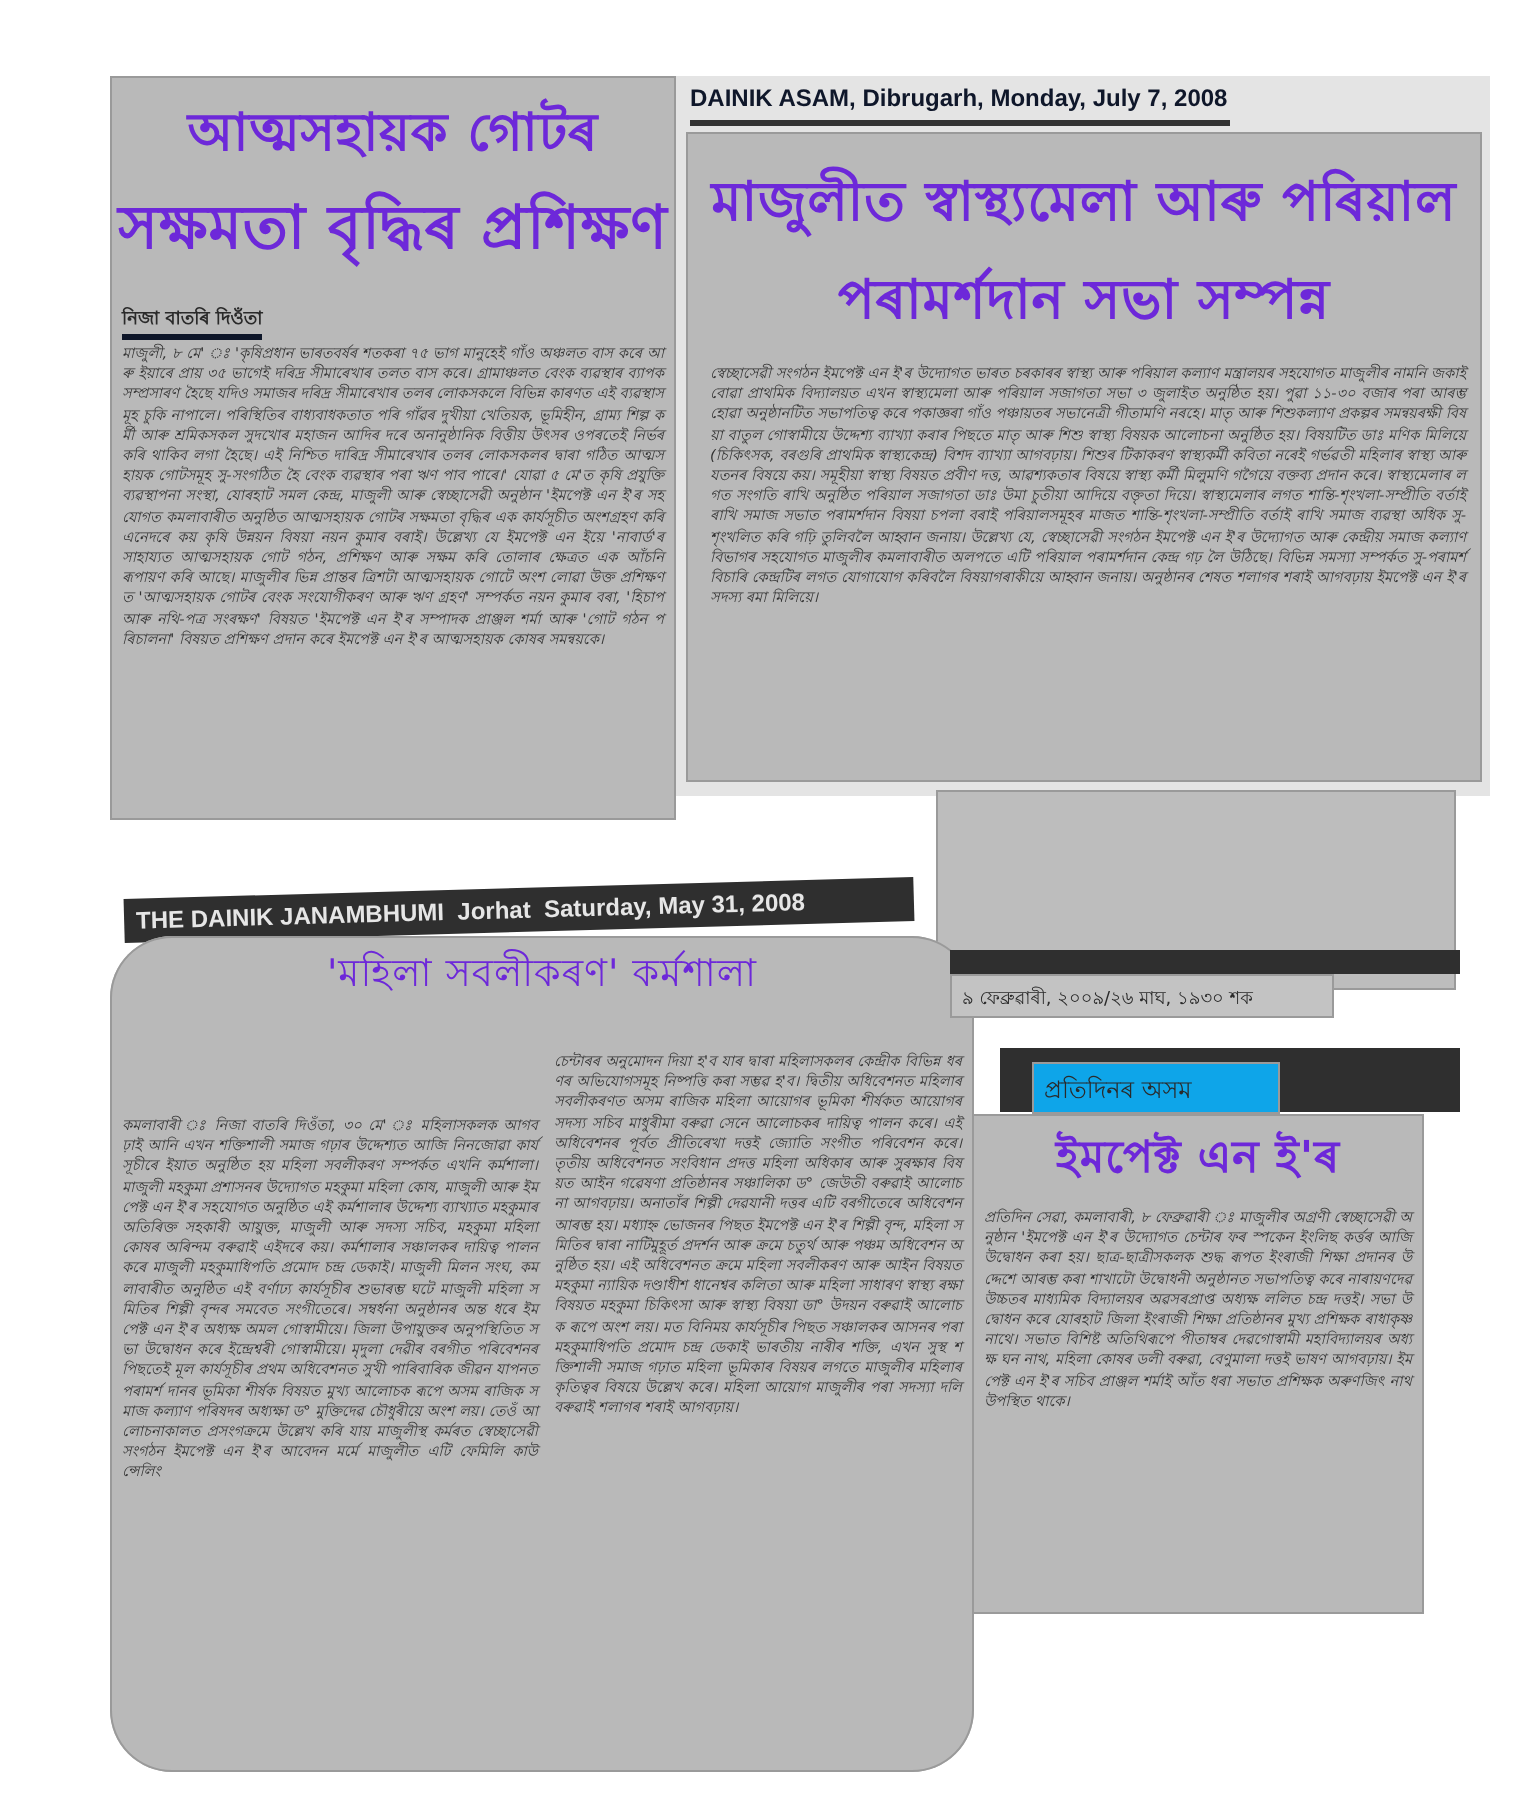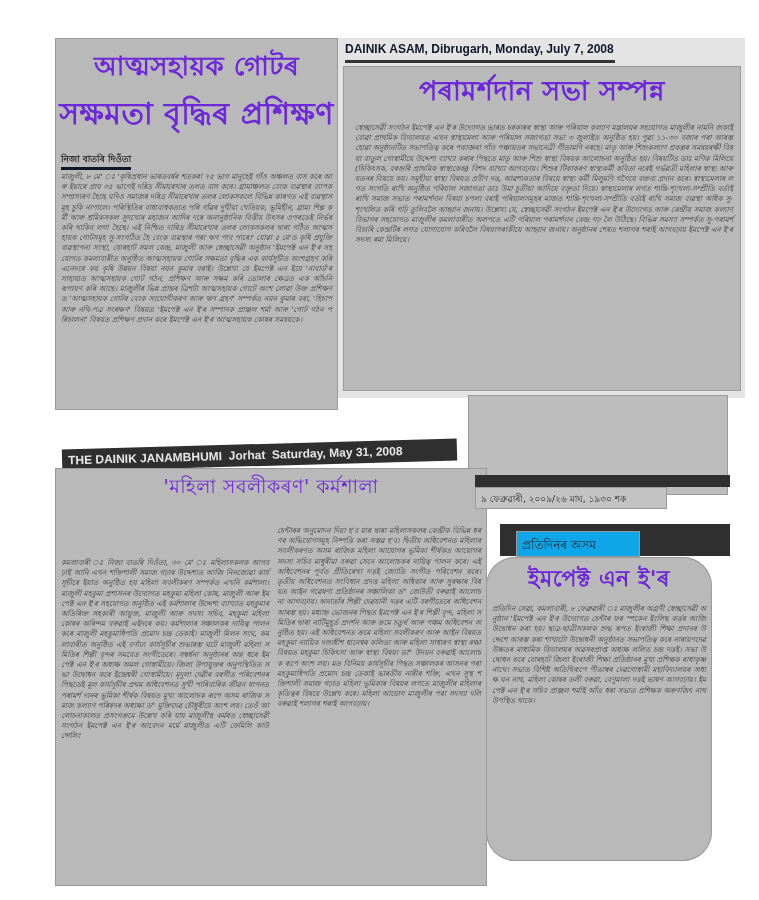--- a/index.html
+++ b/index.html
@@ -25,37 +25,38 @@
   <div class="head-bn" style="font-size:30px;margin-top:0;">সক্ষমতা বৃদ্ধিৰ প্ৰশিক্ষণ</div>
   <div style="padding:6px 6px 0 6px;">
     <span class="byline">নিজা বাতৰি দিওঁতা</span>
     <div class="body" style="margin-top:2px;">মাজুলী, ৮ মে' ঃ 'কৃষিপ্ৰধান ভাৰতবৰ্ষৰ শতকৰা ৭৫ ভাগ মানুহেই গাঁও অঞ্চলত বাস কৰে আৰু ইয়াৰে প্ৰায় ৩৫ ভাগেই দৰিদ্ৰ সীমাৰেখাৰ তলত বাস কৰে। গ্ৰামাঞ্চলত বেংক ব্যৱস্থাৰ ব্যাপক সম্প্ৰসাৰণ হৈছে যদিও সমাজৰ দৰিদ্ৰ সীমাৰেখাৰ তলৰ লোকসকলে বিভিন্ন কাৰণত এই ব্যৱস্থাসমূহ চুকি নাপালে। পৰিস্থিতিৰ বাধ্যবাধকতাত পৰি গাঁৱৰ দুখীয়া খেতিয়ক, ভূমিহীন, গ্ৰাম্য শিল্প কৰ্মী আৰু শ্ৰমিকসকল সুদখোৰ মহাজন আদিৰ দৰে অনানুষ্ঠানিক বিত্তীয় উৎসৰ ওপৰতেই নিৰ্ভৰ কৰি থাকিব লগা হৈছে। এই নিশ্চিত দাৰিদ্ৰ সীমাৰেখাৰ তলৰ লোকসকলৰ দ্বাৰা গঠিত আত্মসহায়ক গোটসমূহ সু-সংগঠিত হৈ বেংক ব্যৱস্থাৰ পৰা ঋণ পাব পাৰে।' যোৱা ৫ মে'ত কৃষি প্ৰযুক্তি ব্যৱস্থাপনা সংস্থা, যোৰহাট সমল কেন্দ্ৰ, মাজুলী আৰু স্বেচ্ছাসেৱী অনুষ্ঠান 'ইমপেক্ট এন ই'ৰ সহযোগত কমলাবাৰীত অনুষ্ঠিত আত্মসহায়ক গোটৰ সক্ষমতা বৃদ্ধিৰ এক কাৰ্যসূচীত অংশগ্ৰহণ কৰি এনেদৰে কয় কৃষি উন্নয়ন বিষয়া নয়ন কুমাৰ বৰাই। উল্লেখ্য যে ইমপেক্ট এন ইয়ে 'নাবাৰ্ড'ৰ সাহায্যত আত্মসহায়ক গোট গঠন, প্ৰশিক্ষণ আৰু সক্ষম কৰি তোলাৰ ক্ষেত্ৰত এক আঁচনি ৰূপায়ণ কৰি আছে। মাজুলীৰ ভিন্ন প্ৰান্তৰ ত্ৰিশটা আত্মসহায়ক গোটে অংশ লোৱা উক্ত প্ৰশিক্ষণত 'আত্মসহায়ক গোটৰ বেংক সংযোগীকৰণ আৰু ঋণ গ্ৰহণ' সম্পৰ্কত নয়ন কুমাৰ বৰা, 'হিচাপ আৰু নথি-পত্ৰ সংৰক্ষণ' বিষয়ত 'ইমপেক্ট এন ই'ৰ সম্পাদক প্ৰাঞ্জল শৰ্মা আৰু 'গোট গঠন পৰিচালনা' বিষয়ত প্ৰশিক্ষণ প্ৰদান কৰে ইমপেক্ট এন ই'ৰ আত্মসহায়ক কোষৰ সমন্বয়কে।</div>
   </div>
 </div>
 
 <div class="mast" style="left:345px;top:42px;font-size:12px;">DAINIK ASAM, Dibrugarh, Monday, July 7, 2008</div>
 <div class="rule" style="left:345px;top:60px;width:270px;height:3px;"></div>
 <div class="clip" style="left:343px;top:66px;width:398px;height:325px;">
+  <div class="head-bn" style="font-size:27px;margin-top:14px;">মাজুলীত স্বাস্থ্যমেলা আৰু পৰিয়াল</div>
   <div class="head-bn" style="font-size:27px;margin-top:4px;">পৰামৰ্শদান সভা সম্পন্ন</div>
   <div class="body" style="padding:8px 8px 0 12px;">স্বেচ্ছাসেৱী সংগঠন ইমপেক্ট এন ই'ৰ উদ্যোগত ভাৰত চৰকাৰৰ স্বাস্থ্য আৰু পৰিয়াল কল্যাণ মন্ত্ৰালয়ৰ সহযোগত মাজুলীৰ নামনি জকাইবোৱা প্ৰাথমিক বিদ্যালয়ত এখন স্বাস্থ্যমেলা আৰু পৰিয়াল সজাগতা সভা ৩ জুলাইত অনুষ্ঠিত হয়। পুৱা ১১-৩০ বজাৰ পৰা আৰম্ভ হোৱা অনুষ্ঠানটিত সভাপতিত্ব কৰে পকাজ্ঞৰা গাঁও পঞ্চায়তৰ সভানেত্ৰী গীতামণি নৰহে। মাতৃ আৰু শিশুকল্যাণ প্ৰকল্পৰ সমন্বয়ৰক্ষী বিষয়া বাতুল গোস্বামীয়ে উদ্দেশ্য ব্যাখ্যা কৰাৰ পিছতে মাতৃ আৰু শিশু স্বাস্থ্য বিষয়ক আলোচনা অনুষ্ঠিত হয়। বিষয়টিত ডাঃ মণিক মিলিয়ে (চিকিৎসক, বৰগুৰি প্ৰাথমিক স্বাস্থ্যকেন্দ্ৰ) বিশদ ব্যাখ্যা আগবঢ়ায়। শিশুৰ টিকাকৰণ স্বাস্থ্যকৰ্মী কবিতা নৰেই গৰ্ভৱতী মহিলাৰ স্বাস্থ্য আৰু যতনৰ বিষয়ে কয়। সমূহীয়া স্বাস্থ্য বিষয়ত প্ৰবীণ দত্ত, আৱশ্যকতাৰ বিষয়ে স্বাস্থ্য কৰ্মী মিলুমণি গগৈয়ে বক্তব্য প্ৰদান কৰে। স্বাস্থ্যমেলাৰ লগত সংগতি ৰাখি অনুষ্ঠিত পৰিয়াল সজাগতা ডাঃ উমা চুতীয়া আদিয়ে বক্তৃতা দিয়ে। স্বাস্থ্যমেলাৰ লগত শান্তি-শৃংখলা-সম্প্ৰীতি বৰ্তাই ৰাখি সমাজ সভাত পৰামৰ্শদান বিষয়া চপলা বৰাই পৰিয়ালসমূহৰ মাজত শান্তি-শৃংখলা-সম্প্ৰীতি বৰ্তাই ৰাখি সমাজ ব্যৱস্থা অধিক সু-শৃংখলিত কৰি গঢ়ি তুলিবলৈ আহ্বান জনায়। উল্লেখ্য যে, স্বেচ্ছাসেৱী সংগঠন ইমপেক্ট এন ই'ৰ উদ্যোগত আৰু কেন্দ্ৰীয় সমাজ কল্যাণ বিভাগৰ সহযোগত মাজুলীৰ কমলাবাৰীত অলপতে এটি পৰিয়াল পৰামৰ্শদান কেন্দ্ৰ গঢ় লৈ উঠিছে। বিভিন্ন সমস্যা সম্পৰ্কত সু-পৰামৰ্শ বিচাৰি কেন্দ্ৰটিৰ লগত যোগাযোগ কৰিবলৈ বিষয়াগৰাকীয়ে আহ্বান জনায়। অনুষ্ঠানৰ শেষত শলাগৰ শৰাই আগবঢ়ায় ইমপেক্ট এন ই'ৰ সদস্য ৰমা মিলিয়ে।</div>
 </div>
 
 <div class="darkbar" style="left:62px;top:444px;width:395px;height:22px;transform:rotate(-1.6deg);">
   <span style="position:absolute;left:6px;top:4px;color:#e6e6e6;font-weight:bold;font-size:12px;font-family:'Liberation Sans',sans-serif;white-space:pre;">THE DAINIK JANAMBHUMI  Jorhat  Saturday, May 31, 2008</span>
 </div>
-<div class="clip" style="left:55px;top:468px;width:432px;height:418px;">
+<div class="clip" style="left:55px;top:468px;width:432px;height:418px;border-radius:31px;">
   <div class="head-bn" style="font-size:19px;margin-top:4px;font-weight:normal;">'মহিলা সবলীকৰণ' কৰ্মশালা</div>
   <div class="body col" style="left:6px;top:90px;width:208px;">কমলাবাৰী ঃ নিজা বাতৰি দিওঁতা, ৩০ মে' ঃ মহিলাসকলক আগবঢ়াই আনি এখন শক্তিশালী সমাজ গঢ়াৰ উদ্দেশ্যত আজি নিনজোৱা কাৰ্যসূচীৰে ইয়াত অনুষ্ঠিত হয় মহিলা সবলীকৰণ সম্পৰ্কত এখনি কৰ্মশালা। মাজুলী মহকুমা প্ৰশাসনৰ উদ্যোগত মহকুমা মহিলা কোষ, মাজুলী আৰু ইমপেক্ট এন ই'ৰ সহযোগত অনুষ্ঠিত এই কৰ্মশালাৰ উদ্দেশ্য ব্যাখ্যাত মহকুমাৰ অতিৰিক্ত সহকাৰী আয়ুক্ত, মাজুলী আৰু সদস্য সচিব, মহকুমা মহিলা কোষৰ অৰিন্দম বৰুৱাই এইদৰে কয়। কৰ্মশালাৰ সঞ্চালকৰ দায়িত্ব পালন কৰে মাজুলী মহকুমাধিপতি প্ৰমোদ চন্দ্ৰ ডেকাই। মাজুলী মিলন সংঘ, কমলাবাৰীত অনুষ্ঠিত এই বৰ্ণাঢ্য কাৰ্যসূচীৰ শুভাৰম্ভ ঘটে মাজুলী মহিলা সমিতিৰ শিল্পী বৃন্দৰ সমবেত সংগীতেৰে। সম্বৰ্ধনা অনুষ্ঠানৰ অন্ত ধৰে ইমপেক্ট এন ই'ৰ অধ্যক্ষ অমল গোস্বামীয়ে। জিলা উপায়ুক্তৰ অনুপস্থিতিত সভা উদ্বোধন কৰে ইন্দ্ৰেশ্বৰী গোস্বামীয়ে। মৃদুলা দেৱীৰ বৰগীত পৰিবেশনৰ পিছতেই মূল কাৰ্যসূচীৰ প্ৰথম অধিবেশনত সুখী পাৰিবাৰিক জীৱন যাপনত পৰামৰ্শ দানৰ ভূমিকা শীৰ্ষক বিষয়ত মুখ্য আলোচক ৰূপে অসম ৰাজিক সমাজ কল্যাণ পৰিষদৰ অধ্যক্ষা ড° মুক্তিদেৱ চৌধুৰীয়ে অংশ লয়। তেওঁ আলোচনাকালত প্ৰসংগক্ৰমে উল্লেখ কৰি যায় মাজুলীস্থ কৰ্মৰত স্বেচ্ছাসেৱী সংগঠন ইমপেক্ট এন ই'ৰ আবেদন মৰ্মে মাজুলীত এটি ফেমিলি কাউন্সেলিং</div>
   <div class="body col" style="left:222px;top:58px;width:204px;">চেন্টাৰৰ অনুমোদন দিয়া হ'ব যাৰ দ্বাৰা মহিলাসকলৰ কেন্দ্ৰীক বিভিন্ন ধৰণৰ অভিযোগসমূহ নিষ্পত্তি কৰা সম্ভৱ হ'ব। দ্বিতীয় অধিবেশনত মহিলাৰ সবলীকৰণত অসম ৰাজিক মহিলা আয়োগৰ ভূমিকা শীৰ্ষকত আয়োগৰ সদস্য সচিব মাধুৰীমা বৰুৱা সেনে আলোচকৰ দায়িত্ব পালন কৰে। এই অধিবেশনৰ পূৰ্বত প্ৰীতিৰেখা দত্তই জ্যোতি সংগীত পৰিবেশন কৰে। তৃতীয় অধিবেশনত সংবিধান প্ৰদত্ত মহিলা অধিকাৰ আৰু সুৰক্ষাৰ বিষয়ত আইন গৱেষণা প্ৰতিষ্ঠানৰ সঞ্চালিকা ড° জেউতী বৰুৱাই আলোচনা আগবঢ়ায়। অনাতাঁৰ শিল্পী দেৱযানী দত্তৰ এটি বৰগীতেৰে অধিবেশন আৰম্ভ হয়। মধ্যাহ্ন ভোজনৰ পিছত ইমপেক্ট এন ই'ৰ শিল্পী বৃন্দ, মহিলা সমিতিৰ দ্বাৰা নাটিমুহূৰ্ত প্ৰদৰ্শন আৰু ক্ৰমে চতুৰ্থ আৰু পঞ্চম অধিবেশন অনুষ্ঠিত হয়। এই অধিবেশনত ক্ৰমে মহিলা সবলীকৰণ আৰু আইন বিষয়ত মহকুমা ন্যায়িক দণ্ডাধীশ ধানেশ্বৰ কলিতা আৰু মহিলা সাধাৰণ স্বাস্থ্য ৰক্ষা বিষয়ত মহকুমা চিকিৎসা আৰু স্বাস্থ্য বিষয়া ডা° উদয়ন বৰুৱাই আলোচক ৰূপে অংশ লয়। মত বিনিময় কাৰ্যসূচীৰ পিছত সঞ্চালকৰ আসনৰ পৰা মহকুমাধিপতি প্ৰমোদ চন্দ্ৰ ডেকাই ভাৰতীয় নাৰীৰ শক্তি, এখন সুস্থ শক্তিশালী সমাজ গঢ়াত মহিলা ভূমিকাৰ বিষয়ৰ লগতে মাজুলীৰ মহিলাৰ কৃতিত্বৰ বিষয়ে উল্লেখ কৰে। মহিলা আয়োগ মাজুলীৰ পৰা সদস্যা দলি বৰুৱাই শলাগৰ শৰাই আগবঢ়ায়।</div>
 </div>
 
 <div class="darkbar" style="left:475px;top:475px;width:255px;height:12px;"></div>
 <div class="clip" style="left:475px;top:487px;width:192px;height:22px;background:#c3c3c3;">
   <span style="position:absolute;left:6px;top:5px;font-size:9px;white-space:nowrap;">৯ ফেব্ৰুৱাৰী, ২০০৯/২৬ মাঘ, ১৯৩০ শক</span>
 </div>
 <div class="darkbar" style="left:500px;top:524px;width:230px;height:32px;"></div>
 <div class="clip" style="left:516px;top:531px;width:124px;height:26px;background:#0ea5e9;">
   <span style="position:absolute;left:6px;top:5px;font-size:12px;white-space:nowrap;">প্ৰতিদিনৰ অসম</span>
 </div>
-<div class="clip" style="left:486px;top:557px;width:226px;height:304px;border-radius:29px;">
+<div class="clip" style="left:486px;top:557px;width:226px;height:250px;">
   <div class="head-bn" style="font-size:22px;margin-top:4px;">ইমপেক্ট এন ই'ৰ</div>
   <div class="body" style="padding:6px 6px 0 6px;">প্ৰতিদিন সেৱা, কমলাবাৰী, ৮ ফেব্ৰুৱাৰী ঃ মাজুলীৰ অগ্ৰণী স্বেচ্ছাসেৱী অনুষ্ঠান 'ইমপেক্ট এন ই'ৰ উদ্যোগত চেন্টাৰ ফৰ স্পকেন ইংলিছ কৰ্ত্তৰ আজি উদ্বোধন কৰা হয়। ছাত্ৰ-ছাত্ৰীসকলক শুদ্ধ ৰূপত ইংৰাজী শিক্ষা প্ৰদানৰ উদ্দেশে আৰম্ভ কৰা শাখাটো উদ্বোধনী অনুষ্ঠানত সভাপতিত্ব কৰে নাৰায়ণদেৱ উচ্চতৰ মাধ্যমিক বিদ্যালয়ৰ অৱসৰপ্ৰাপ্ত অধ্যক্ষ ললিত চন্দ্ৰ দত্তই। সভা উদ্বোধন কৰে যোৰহাট জিলা ইংৰাজী শিক্ষা প্ৰতিষ্ঠানৰ মুখ্য প্ৰশিক্ষক ৰাধাকৃষ্ণ নাথে। সভাত বিশিষ্ট অতিথিৰূপে পীতাম্বৰ দেৱগোস্বামী মহাবিদ্যালয়ৰ অধ্যক্ষ ঘন নাথ, মহিলা কোষৰ ডলী বৰুৱা, বেণুমালা দত্তই ভাষণ আগবঢ়ায়। ইমপেক্ট এন ই'ৰ সচিব প্ৰাঞ্জল শৰ্মাই আঁত ধৰা সভাত প্ৰশিক্ষক অৰুণজিৎ নাথ উপস্থিত থাকে।</div>
 </div>
 
 </body></html>

